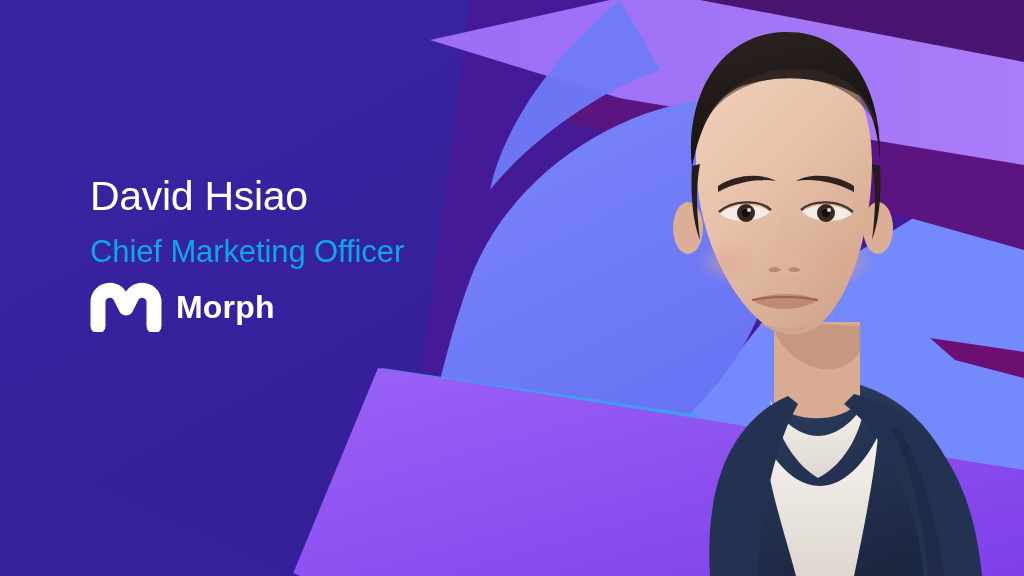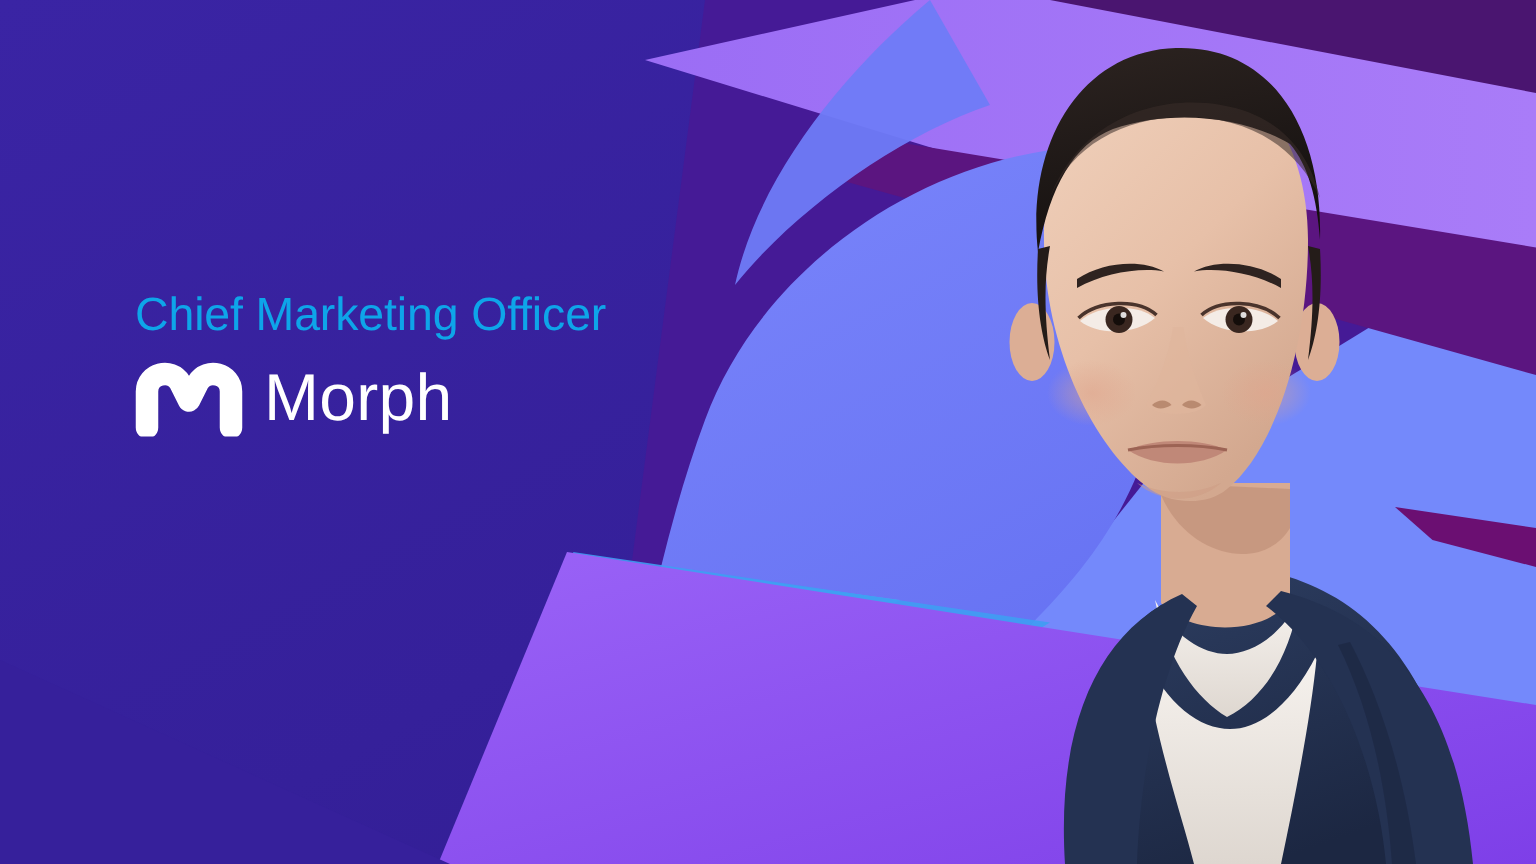--- a/index.html
+++ b/index.html
@@ -43,23 +43,23 @@
     white-space:nowrap;
   }
   #brand-row {
     margin-top:14px;
     display:flex;
     align-items:center;
     gap:14px;
   }
   #brand-mark { width:72px; height:50px; flex:none; display:block; }
   #brand-name {
-    font-size:44px;
+    font-size:32px;
     line-height:1;
-    font-weight:400;
+    font-weight:700;
     color:#ffffff;
     letter-spacing:0.2px;
     white-space:nowrap;
     text-align:right;
   }
 
   
   #portrait-wrap {
     position:absolute;
     left:592px; top:0;
@@ -233,20 +233,21 @@
 
           <path d="M 160 300 C 178 292, 208 292, 226 300 C 208 312, 178 312, 160 300 Z" fill="#c08878"></path>
           <path d="M 160 300 C 180 296, 206 296, 226 300" fill="none" stroke="#9c6354" stroke-width="2"></path>
           <path d="M 166 322 C 184 330, 204 330, 222 322 C 206 336, 182 336, 166 322 Z" fill="#cd9c83" opacity="0.5"></path>
         </g>
       </g>
     </svg>
   </div>
 
   <div id="text-block">
+    <div id="speaker-name">David Hsiao</div>
 
     <div id="speaker-title">Chief Marketing Officer</div>
 
     <div id="brand-row">
       <span>
         <svg id="brand-mark" viewBox="0 0 72 50" xmlns="http://www.w3.org/2000/svg" aria-hidden="true">
 
           <path d="M 8 44
                    L 8 20
                    C 8 8, 24 4, 30 14

